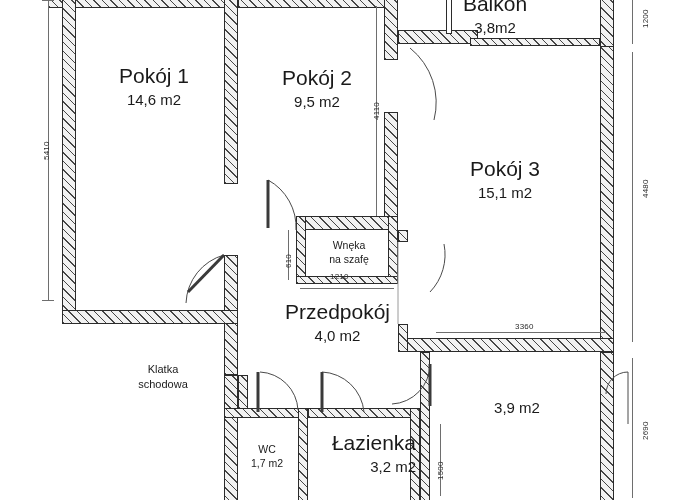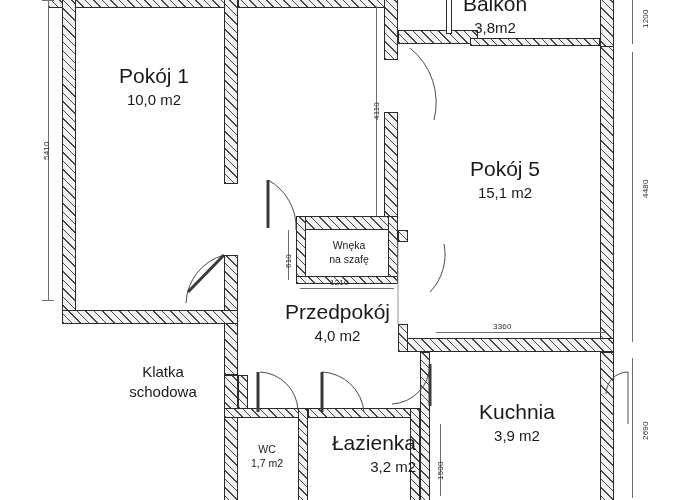--- a/index.html
+++ b/index.html
@@ -43,21 +43,21 @@
   .room-label .name {
     display: block;
     font-size: 21px;
   }
   .room-label .area {
     display: block;
     font-size: 15px;
   }
   .room-label.small .name,
   .room-label.small .area {
-    font-size: 15px;
+    font-size: 11px;
   }
   .room-label.tiny .name,
   .room-label.tiny .area {
     font-size: 10.5px;
   }
   
   .dim {
     position: absolute;
     font-size: 8px;
     color: #2b2b2b;
@@ -177,37 +177,41 @@
   <div class="guide h" style="left:300px; top:288px; width:94px;"></div>
   <div class="guide h" style="left:436px; top:332px; width:170px;"></div>
   <div class="guide v" style="left:440px; top:424px; height:72px;"></div>
 
   <span class="dim vert" style="left:42px; top:160px;">5410</span>
   <span class="dim vert" style="left:372px; top:120px;">4110</span>
   <span class="dim vert" style="left:641px; top:28px;">1200</span>
   <span class="dim vert" style="left:641px; top:198px;">4480</span>
   <span class="dim vert" style="left:641px; top:440px;">2690</span>
   <span class="dim vert" style="left:284px; top:268px;">610</span>
-  <span class="dim" style="left:330px; top:278px;">1210</span>
-  <span class="dim" style="left:493px; top:322px;">3360</span>
+  <span class="dim" style="left:330px; top:272px;">1210</span>
+  <span class="dim" style="left:515px; top:322px;">3360</span>
   <span class="dim vert" style="left:436px; top:480px;">1500</span>
 
   <div class="room-label" style="left:94px; top:62px; width:120px;">
     <span class="name">Pokój 1</span>
-    <span class="area">10,0 m2</span>
-  </div>
-
+    <span class="area">14,6 m2</span>
+  </div>
+
+  <div class="room-label" style="left:262px; top:64px; width:110px;">
+    <span class="name">Pokój 2</span>
+    <span class="area">9,5 m2</span>
+  </div>
 
   <div class="room-label" style="left:440px; top:-10px; width:110px;">
     <span class="name">Balkon</span>
     <span class="area">3,8m2</span>
   </div>
 
   <div class="room-label" style="left:440px; top:155px; width:130px;">
-    <span class="name">Pokój 5</span>
+    <span class="name">Pokój 3</span>
     <span class="area">15,1 m2</span>
   </div>
 
   <div class="room-label tiny" style="left:306px; top:238px; width:86px;">
     <span class="name">Wnęka</span>
     <span class="area">na szafę</span>
   </div>
 
   <div class="room-label" style="left:270px; top:298px; width:135px;">
     <span class="name">Przedpokój</span>
@@ -223,17 +227,16 @@
     <span class="name">WC</span>
     <span class="area">1,7 m2</span>
   </div>
 
   <div class="room-label" style="left:310px; top:429px; width:106px;text-align:right;">
     <span class="name">Łazienka</span>
     <span class="area">3,2 m2</span>
   </div>
 
   <div class="room-label" style="left:442px; top:398px; width:150px;">
-    <span class="name">Kuchnia</span>
     <span class="area">3,9 m2</span>
   </div>
 
 </div>
 
 </body></html>

